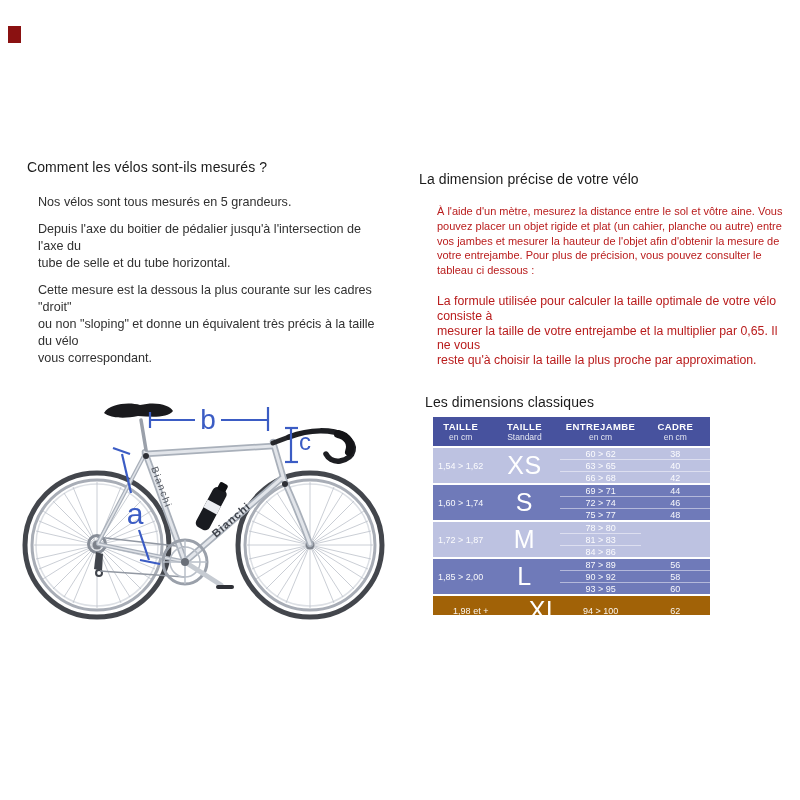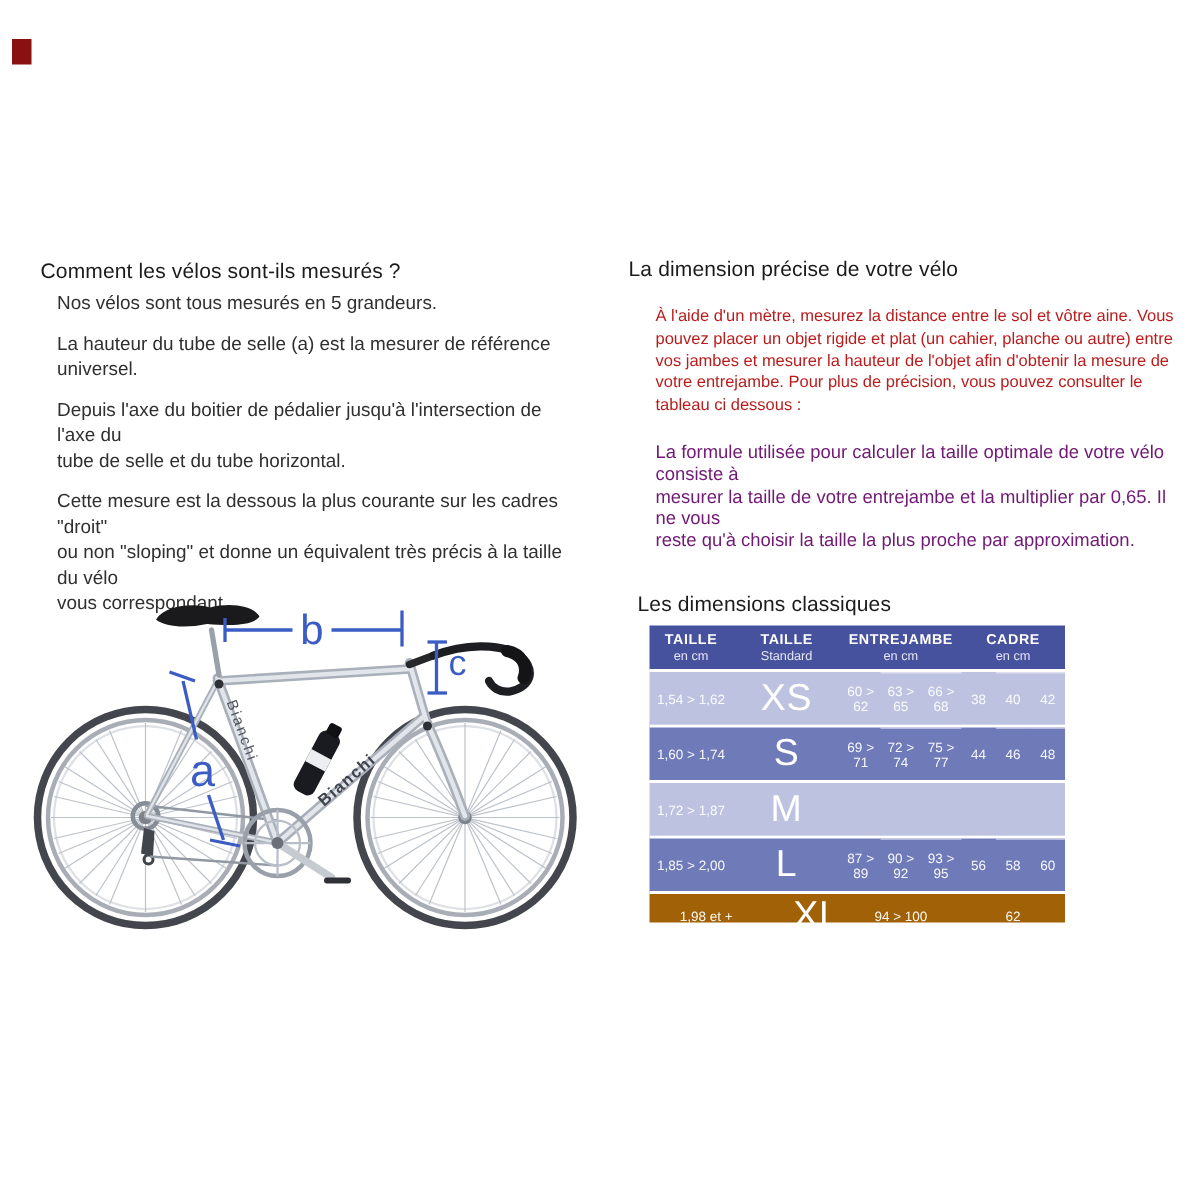--- a/index.html
+++ b/index.html
@@ -4,51 +4,49 @@
 <style>
   html,body{margin:0;padding:0;background:#fff;}
   .page{position:relative;width:800px;height:800px;background:#ffffff;overflow:hidden;
         font-family:"Liberation Sans",sans-serif;color:#2d2d2d;}
   .red-marker{position:absolute;left:8px;top:26px;width:13px;height:17px;}
   .heading{position:absolute;font-size:14px;color:#1b1b1b;letter-spacing:.1px;}
   .pre{white-space:pre-line;}
   .left-paras{position:absolute;left:38px;top:194px;width:356px;font-size:12.6px;line-height:17px;color:#303030;}
   .left-paras p{margin:0 12px 10px 0;}
   .rp1{position:absolute;left:437px;top:204px;width:350px;font-size:11px;line-height:14.8px;color:#b91c1c;}
-  .rp2{position:absolute;left:437px;top:294px;width:350px;font-size:12.3px;line-height:14.8px;color:#701a75;}
+  .rp2{position:absolute;left:437px;top:294px;width:350px;font-size:12.3px;line-height:14.8px;color:#b91c1c;}
   
   .size-table{position:absolute;left:433px;top:417px;width:277px;}
   .t-head{display:grid;grid-template-columns:20% 26% 29% 25%;height:29px;
           align-items:center;text-align:center;color:#fff;}
   .th .lbl{font-size:9.5px;font-weight:bold;letter-spacing:.4px;line-height:11px;}
   .th .sub{font-size:8.5px;opacity:.85;line-height:10px;font-weight:normal;}
   .t-group{display:grid;grid-template-columns:20% 26% 29% 25%;border-top:2px solid #fff;
            color:#fff;text-align:center;}
   .t-group.h3{height:35px;}
   .t-group.h1{height:19px;}
   .t-group .c1{font-size:9px;align-self:center;opacity:.95;}
   .t-group .c2{font-size:25px;align-self:center;font-weight:400;letter-spacing:.5px;}
-  .stack{display:flex;flex-direction:row;height:100%;}
+  .stack{display:flex;flex-direction:column;height:100%;}
   .stack .subv{flex:1;display:flex;align-items:center;justify-content:center;font-size:9px;opacity:.95;}
   .stack .subv + .subv{border-top:1px solid rgba(255,255,255,.5);}
   .bike-wrap{position:absolute;left:18px;top:398px;width:392px;height:262px;}
 </style>
 </head>
 <body>
 
 <div class="page">
 
   <div class="red-marker" style="background:#8a1111"></div>
 
-  <div class="heading" style="left:27px;top:172px;">Comment les vélos sont-ils mesurés ?</div>
+  <div class="heading" style="left:27px;top:159px;">Comment les vélos sont-ils mesurés ?</div>
 
   <div class="left-paras">
     <p class="pre">Nos vélos sont tous mesurés en 5 grandeurs.</p>
-    <p class="pre">La hauteur du tube de selle (a) est la mesurer de référence
-universel.</p>
     <p class="pre">Depuis l'axe du boitier de pédalier jusqu'à l'intersection de l'axe du
 tube de selle et du tube horizontal.</p>
     <p class="pre">Cette mesure est la dessous la plus courante sur les cadres "droit"
 ou non "sloping" et donne un équivalent très précis à la taille du vélo
 vous correspondant.</p>
   </div>
 
   <div class="bike-wrap">
     <svg width="392" height="262" viewBox="0 0 392 262">
 
@@ -238,20 +236,25 @@
           </div>
           <div class="stack">
             <div class="subv">44</div>
             <div class="subv">46</div>
             <div class="subv">48</div>
           </div>
         </div>
         <div class="t-group light h3" style="background: rgb(189, 194, 225);">
           <div class="c1">1,72 &gt; 1,87</div>
           <div class="c2">M</div>
+          <div class="stack">
+            <div class="subv">78 &gt; 80</div>
+            <div class="subv">81 &gt; 83</div>
+            <div class="subv">84 &gt; 86</div>
+          </div>
         </div>
         <div class="t-group dark h3" style="background: rgb(111, 122, 185);">
           <div class="c1">1,85 &gt; 2,00</div>
           <div class="c2">L</div>
           <div class="stack">
             <div class="subv">87 &gt; 89</div>
             <div class="subv">90 &gt; 92</div>
             <div class="subv">93 &gt; 95</div>
           </div>
           <div class="stack">

